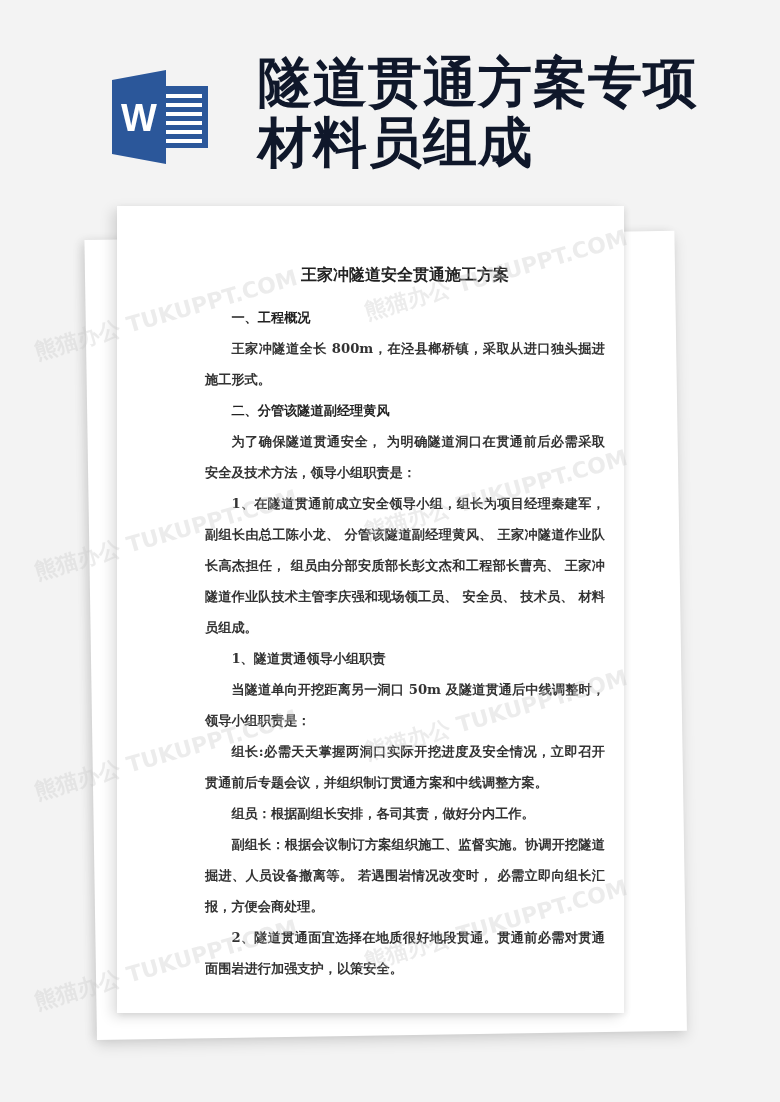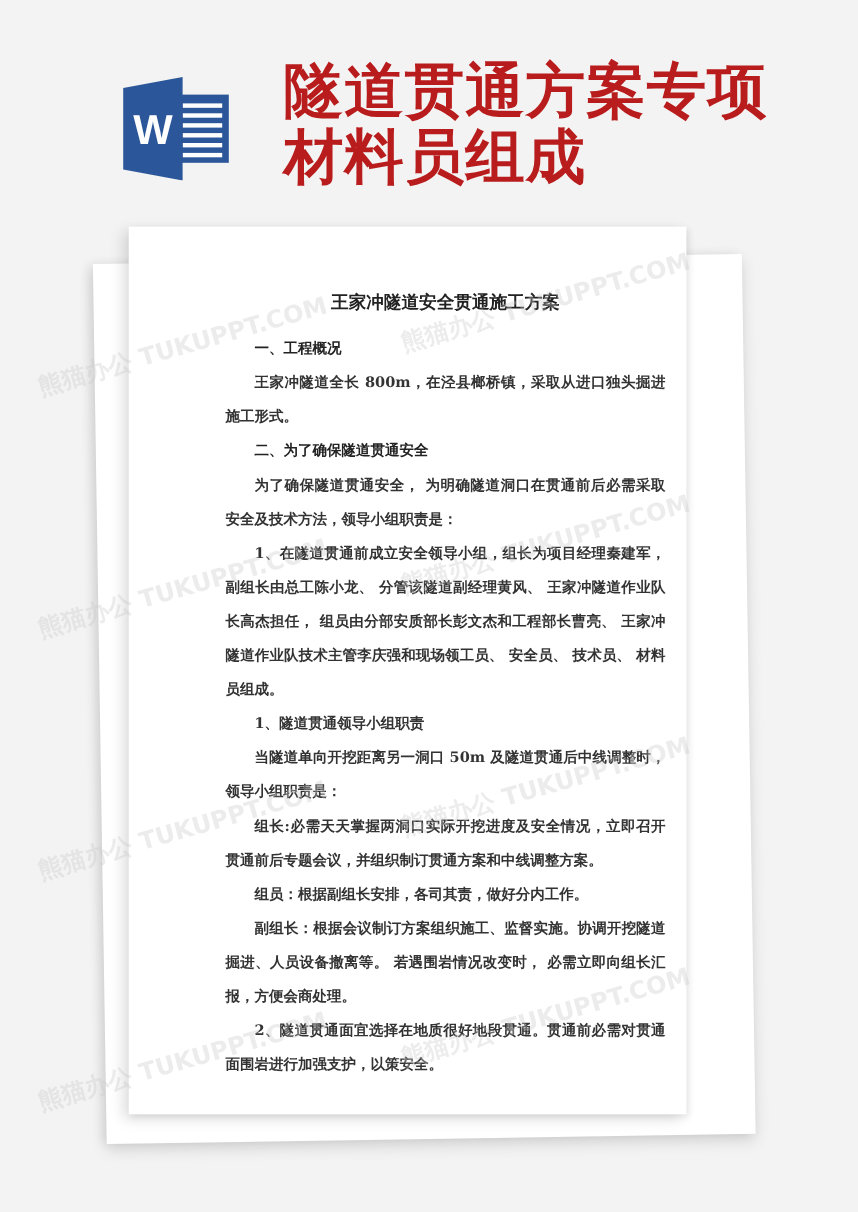--- a/index.html
+++ b/index.html
@@ -5,21 +5,21 @@
     html, body { margin: 0; padding: 0; }
     body {
       width: 780px; height: 1102px; position: relative; overflow: hidden;
       background: #f3f3f3;
       font-family: "DejaVu Serif", "Liberation Serif", serif;
     }
     .header { position: absolute; left: 0; top: 0; width: 780px; height: 200px; }
     .word-icon { position: absolute; left: 108px; top: 68px; width: 104px; height: 96px; }
     .header-title {
       position: absolute; left: 258px; top: 52px; width: 500px;
-      color: #b91c1c; font-weight: bold; font-size: 54px; line-height: 60px;
+      color: #0f172a; font-weight: bold; font-size: 54px; line-height: 60px;
       letter-spacing: 1px;
       font-family: "DejaVu Serif", "Liberation Serif", serif;
     }
     .page-back {
       position: absolute; left: 97px; top: 240px; width: 590px; height: 800px;
       background: #ffffff;
       box-shadow: 0 6px 14px rgba(0,0,0,0.12), -4px 0 10px rgba(0,0,0,0.08);
       transform: rotate(-0.9deg); transform-origin: 0 100%;
     }
     .page-front {
@@ -67,21 +67,21 @@
   </div>
 </div>
 
 <div class="page-back"></div>
 
 <div class="page-front">
   <div class="doc">
     <div class="doc-title">王家冲隧道安全贯通施工方案</div>
     <p class="h">一、工程概况</p>
     <p class="ind">王家冲隧道全长 800m，在泾县榔桥镇，采取从进口独头掘进施工形式。</p>
-    <p class="h">二、为了确保隧道贯通安全</p>
+    <p class="h">二、分管该隧道副经理黄风</p>
     <p class="ind">为了确保隧道贯通安全， 为明确隧道洞口在贯通前后必需采取安全及技术方法，领导小组职责是：</p>
     <p class="ind">1、在隧道贯通前成立安全领导小组，组长为项目经理秦建军，副组长由总工陈小龙、 分管该隧道副经理黄风、 王家冲隧道作业队长高杰担任， 组员由分部安质部长彭文杰和工程部长曹亮、 王家冲隧道作业队技术主管李庆强和现场领工员、 安全员、 技术员、 材料员组成。</p>
     <p class="ind">1、隧道贯通领导小组职责</p>
     <p class="ind">当隧道单向开挖距离另一洞口 50m 及隧道贯通后中线调整时， 领导小组职责是：</p>
     <p class="ind">组长:必需天天掌握两洞口实际开挖进度及安全情况，立即召开贯通前后专题会议，并组织制订贯通方案和中线调整方案。</p>
     <p class="ind">组员：根据副组长安排，各司其责，做好分内工作。</p>
     <p class="ind">副组长：根据会议制订方案组织施工、监督实施。协调开挖隧道掘进、人员设备撤离等。 若遇围岩情况改变时， 必需立即向组长汇报，方便会商处理。</p>
     <p class="ind">2、隧道贯通面宜选择在地质很好地段贯通。贯通前必需对贯通面围岩进行加强支护，以策安全。</p>
   </div>
 </div>

